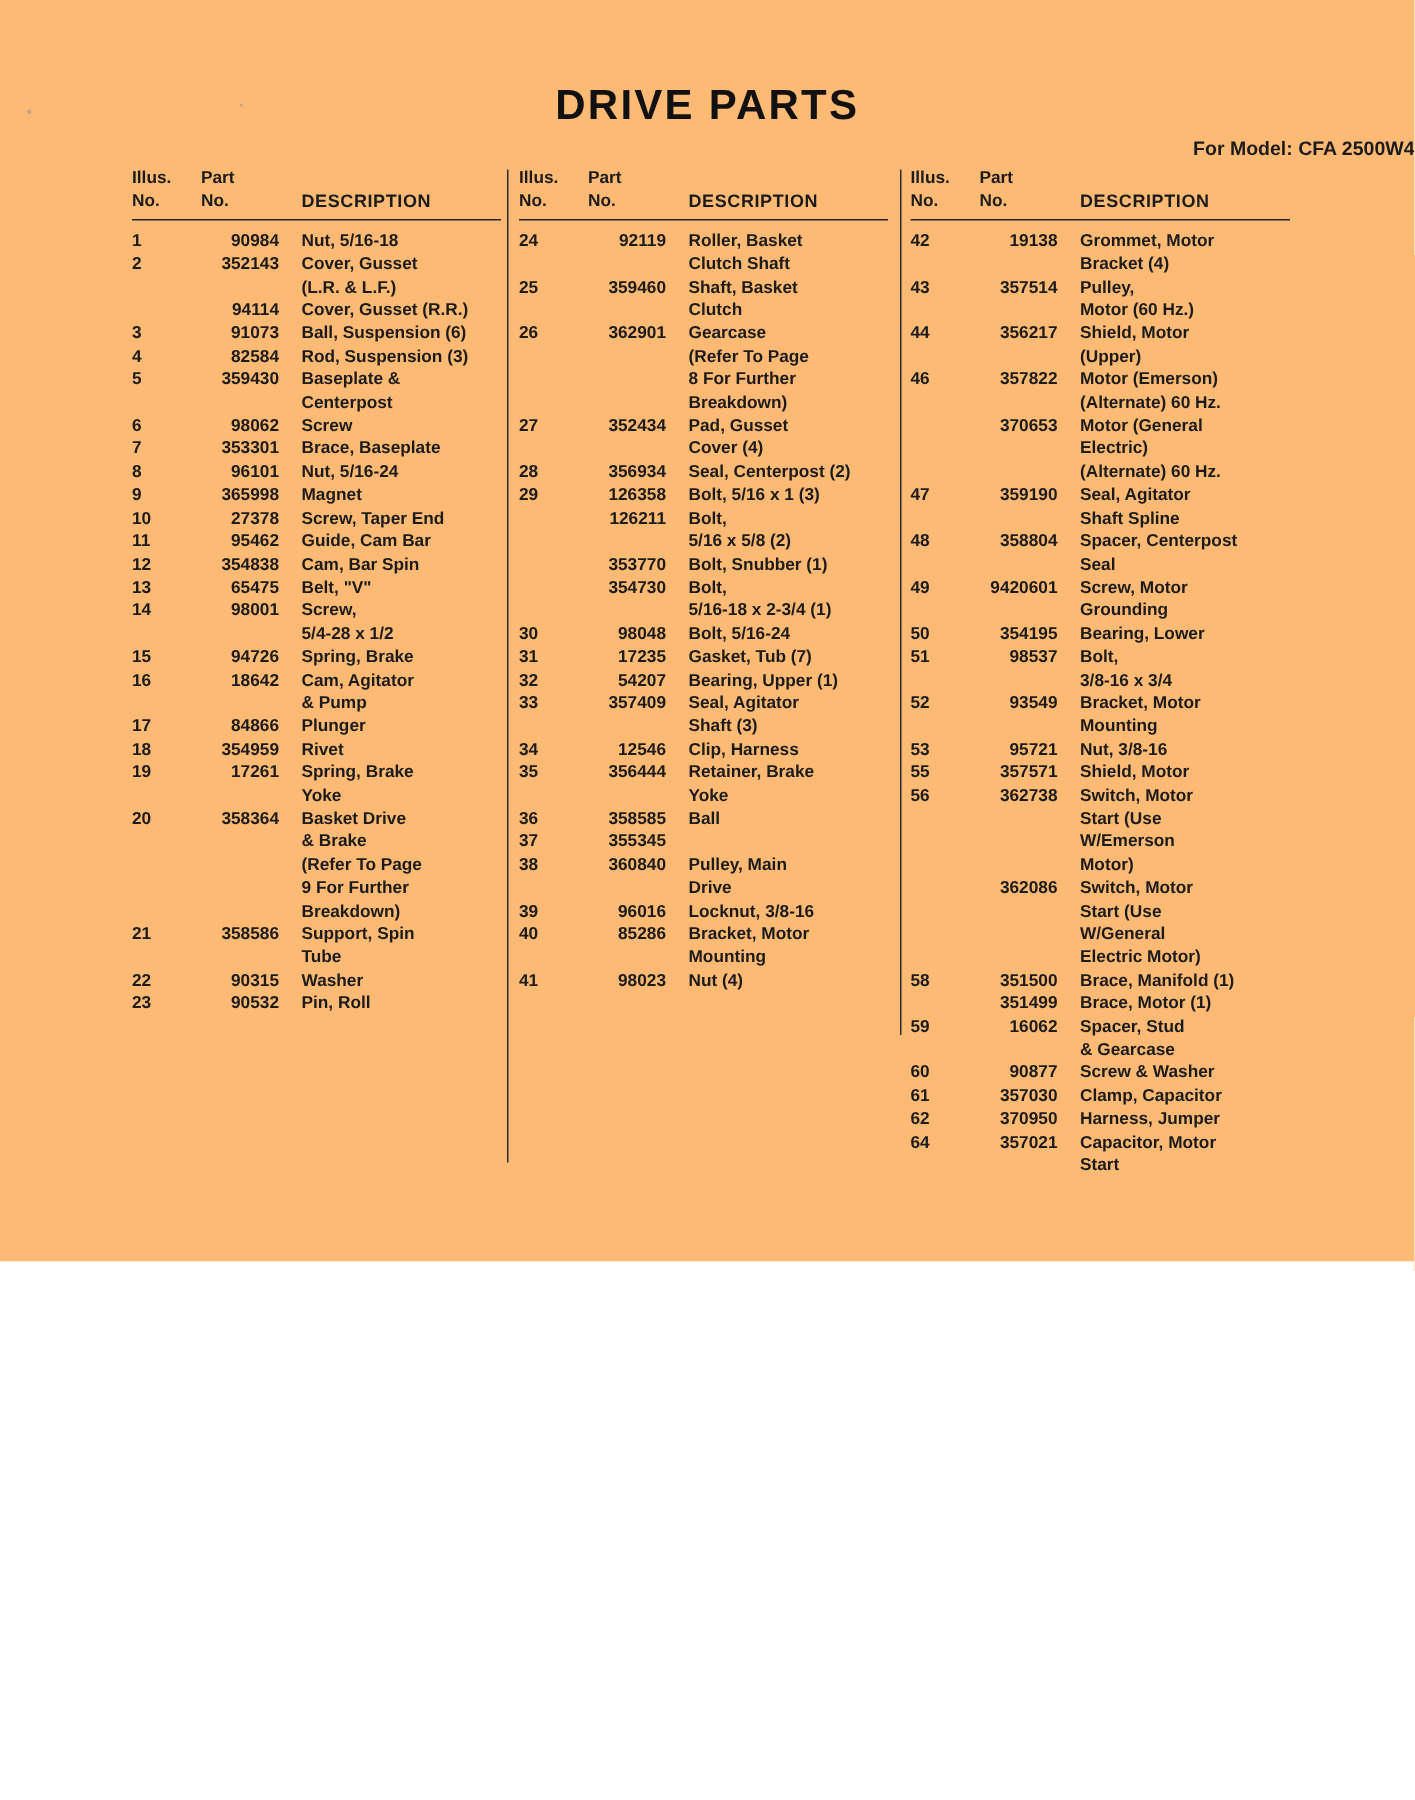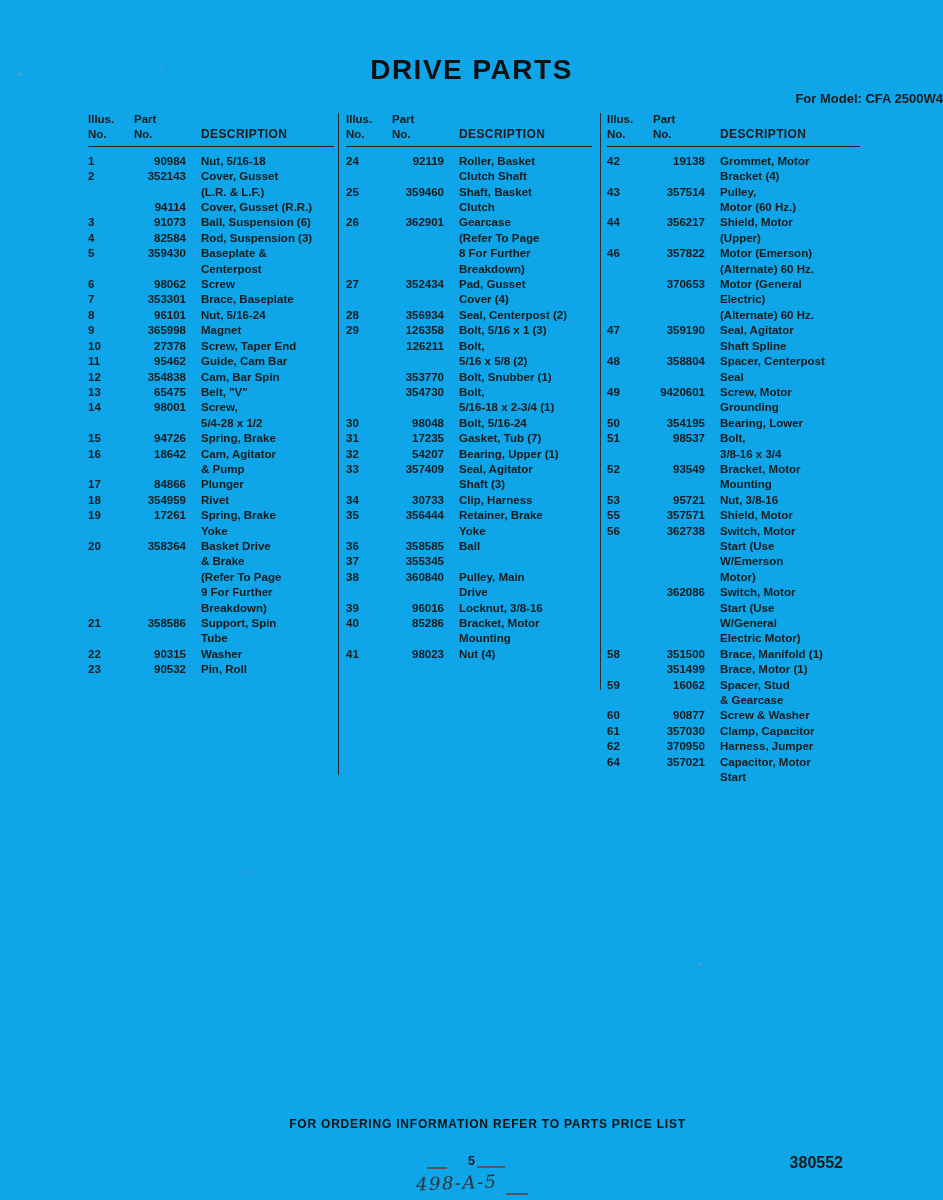--- a/index.html
+++ b/index.html
@@ -1,21 +1,21 @@
 <!DOCTYPE html>
 <html><head>
 <meta charset="utf-8">
 <title>Drive Parts</title>
 <style>
   * { margin:0; padding:0; box-sizing:border-box; }
   html,body { background:#ffffff; }
   .page {
     position:relative;
-    width:943px; height:1200px;
-    background:#0ea5e9;
+    width:943px; height:841px;
+    background:#fdba74;
     font-family:"Liberation Sans", sans-serif;
     color:#1b1b1b;
     overflow:hidden;
   }
   .title {
     position:absolute; top:54px; left:0; width:100%;
     text-align:center;
     font-size:28px; font-weight:700; letter-spacing:1.5px;
     color:#111;
   }
@@ -404,21 +404,21 @@
         <div class="prow">
           <div class="cell-illus">33</div>
           <div class="cell-part">357409</div>
           <div class="cell-desc">
             <div>Seal, Agitator</div>
             <div>Shaft (3)</div>
           </div>
         </div>
         <div class="prow">
           <div class="cell-illus">34</div>
-          <div class="cell-part">30733</div>
+          <div class="cell-part">12546</div>
           <div class="cell-desc">
             <div>Clip, Harness</div>
           </div>
         </div>
         <div class="prow">
           <div class="cell-illus">35</div>
           <div class="cell-part">356444</div>
           <div class="cell-desc">
             <div>Retainer, Brake</div>
             <div>Yoke</div>

